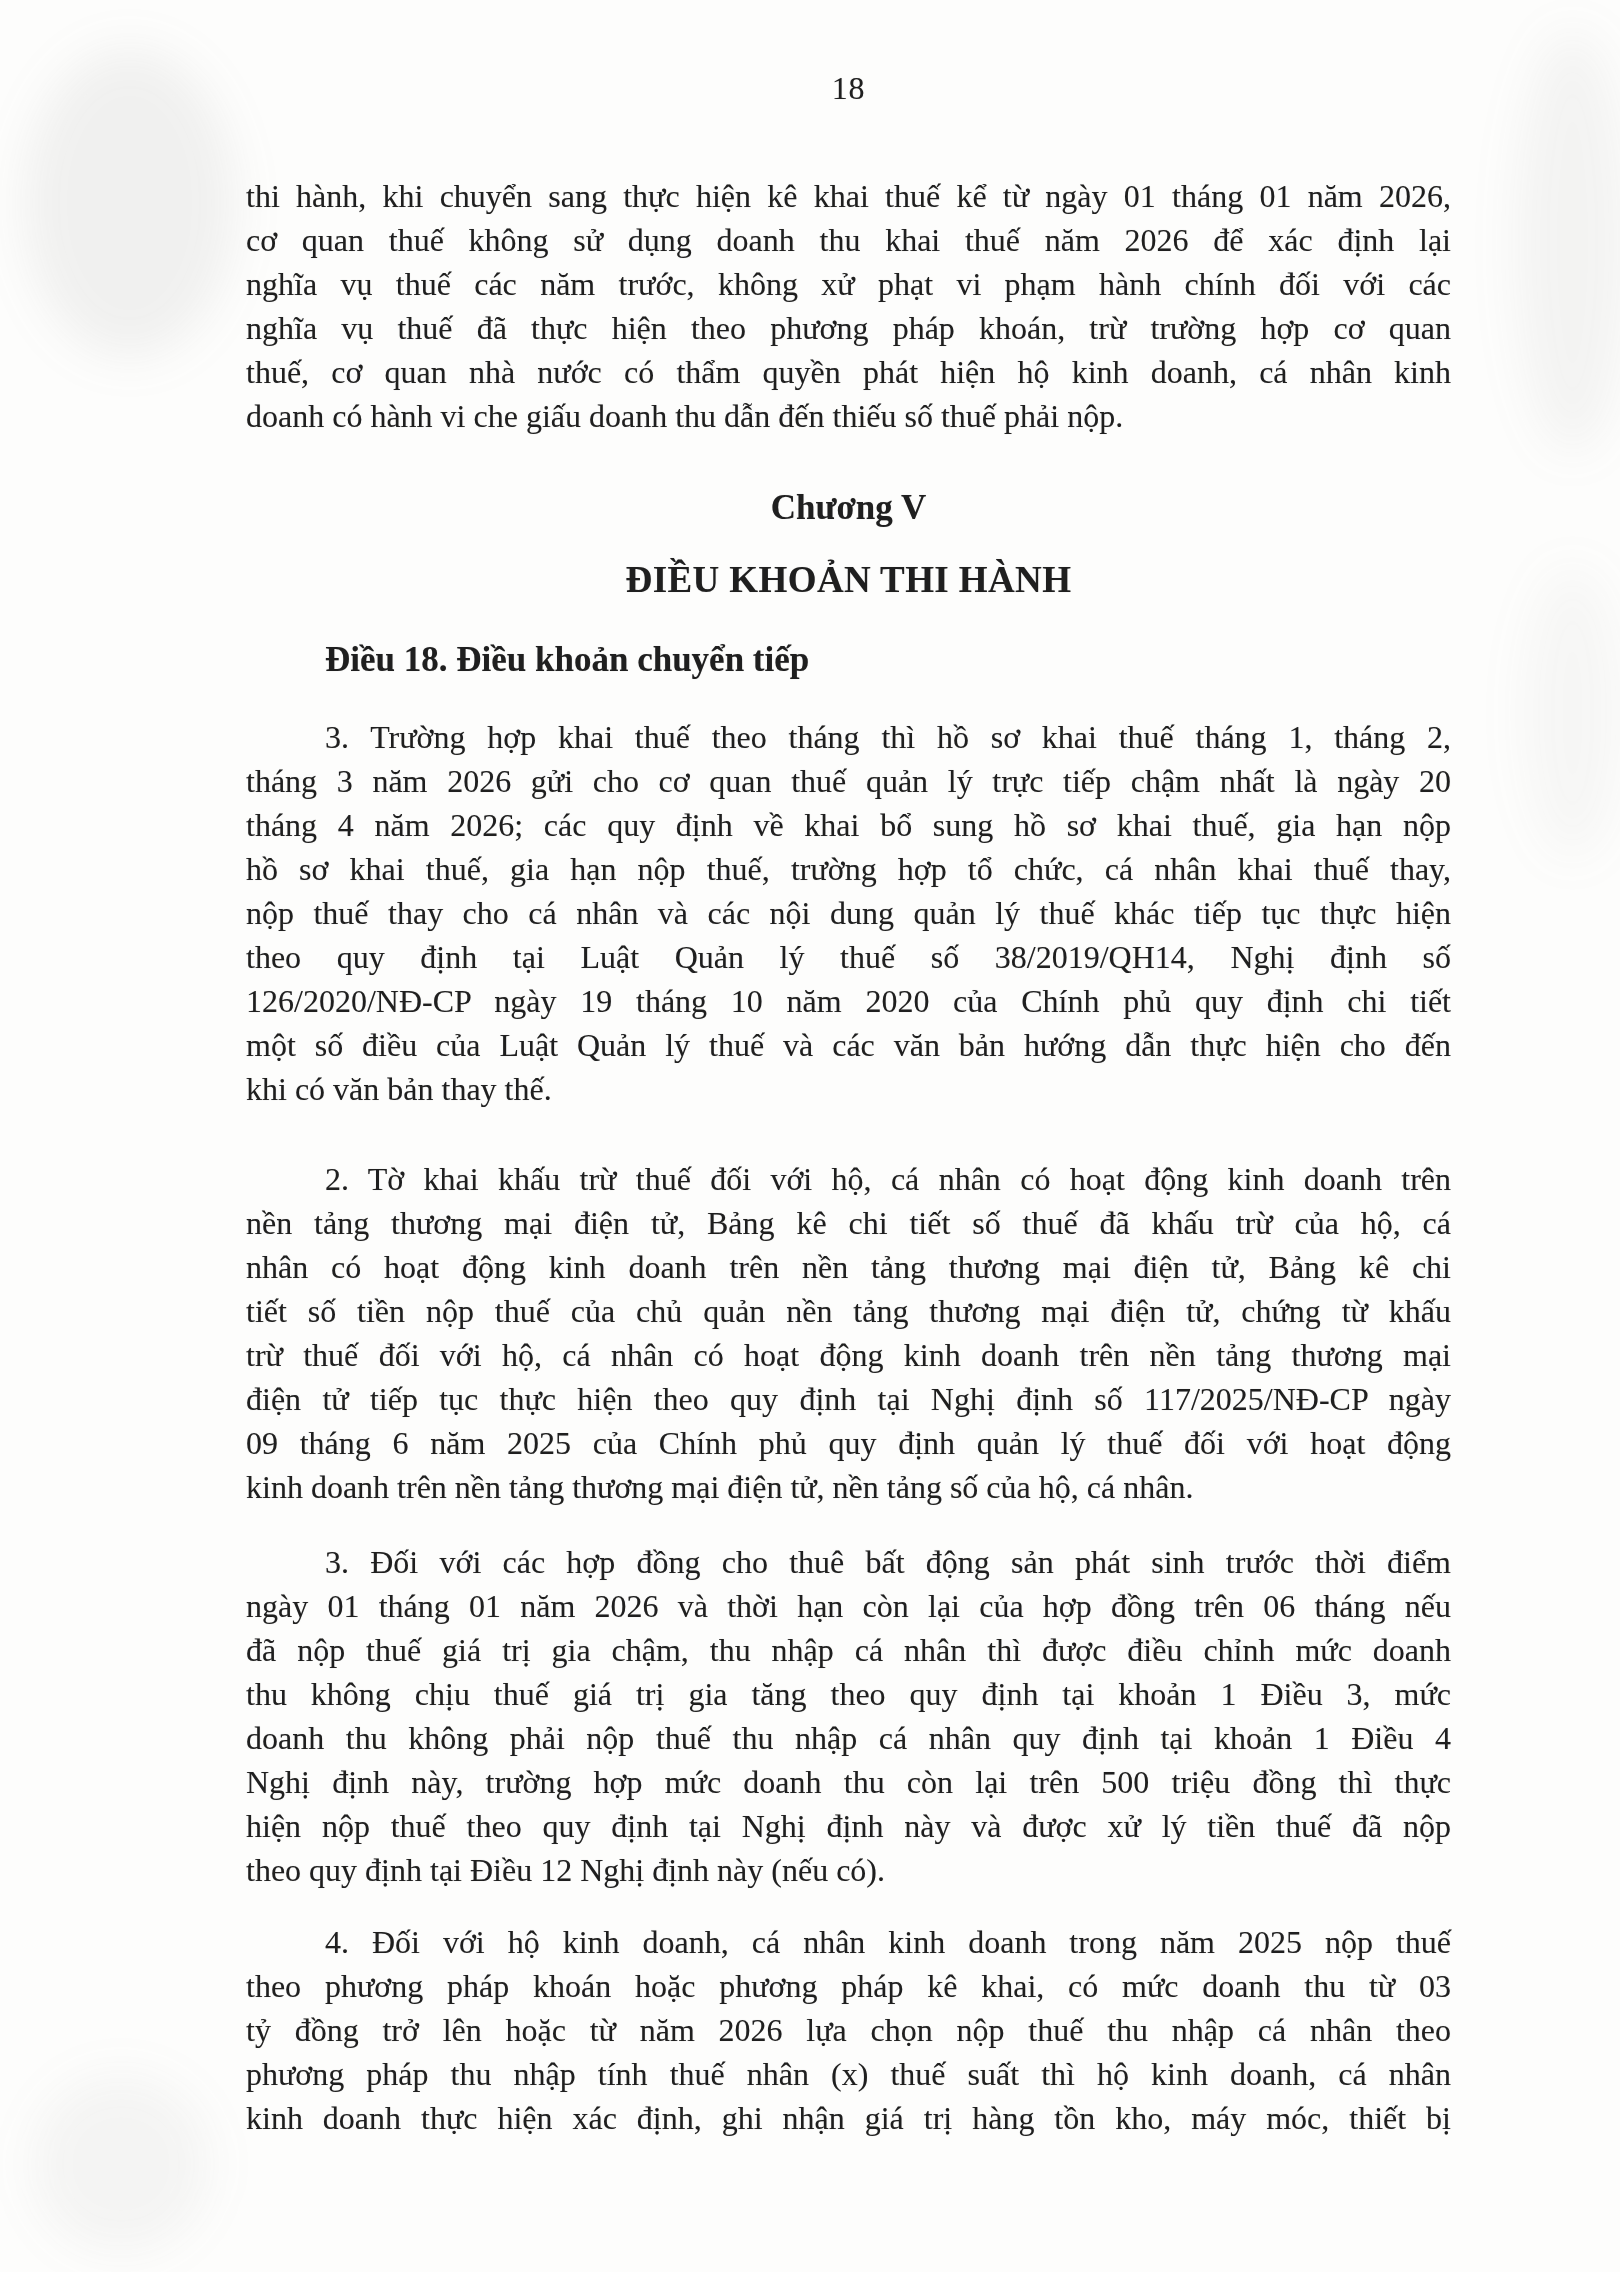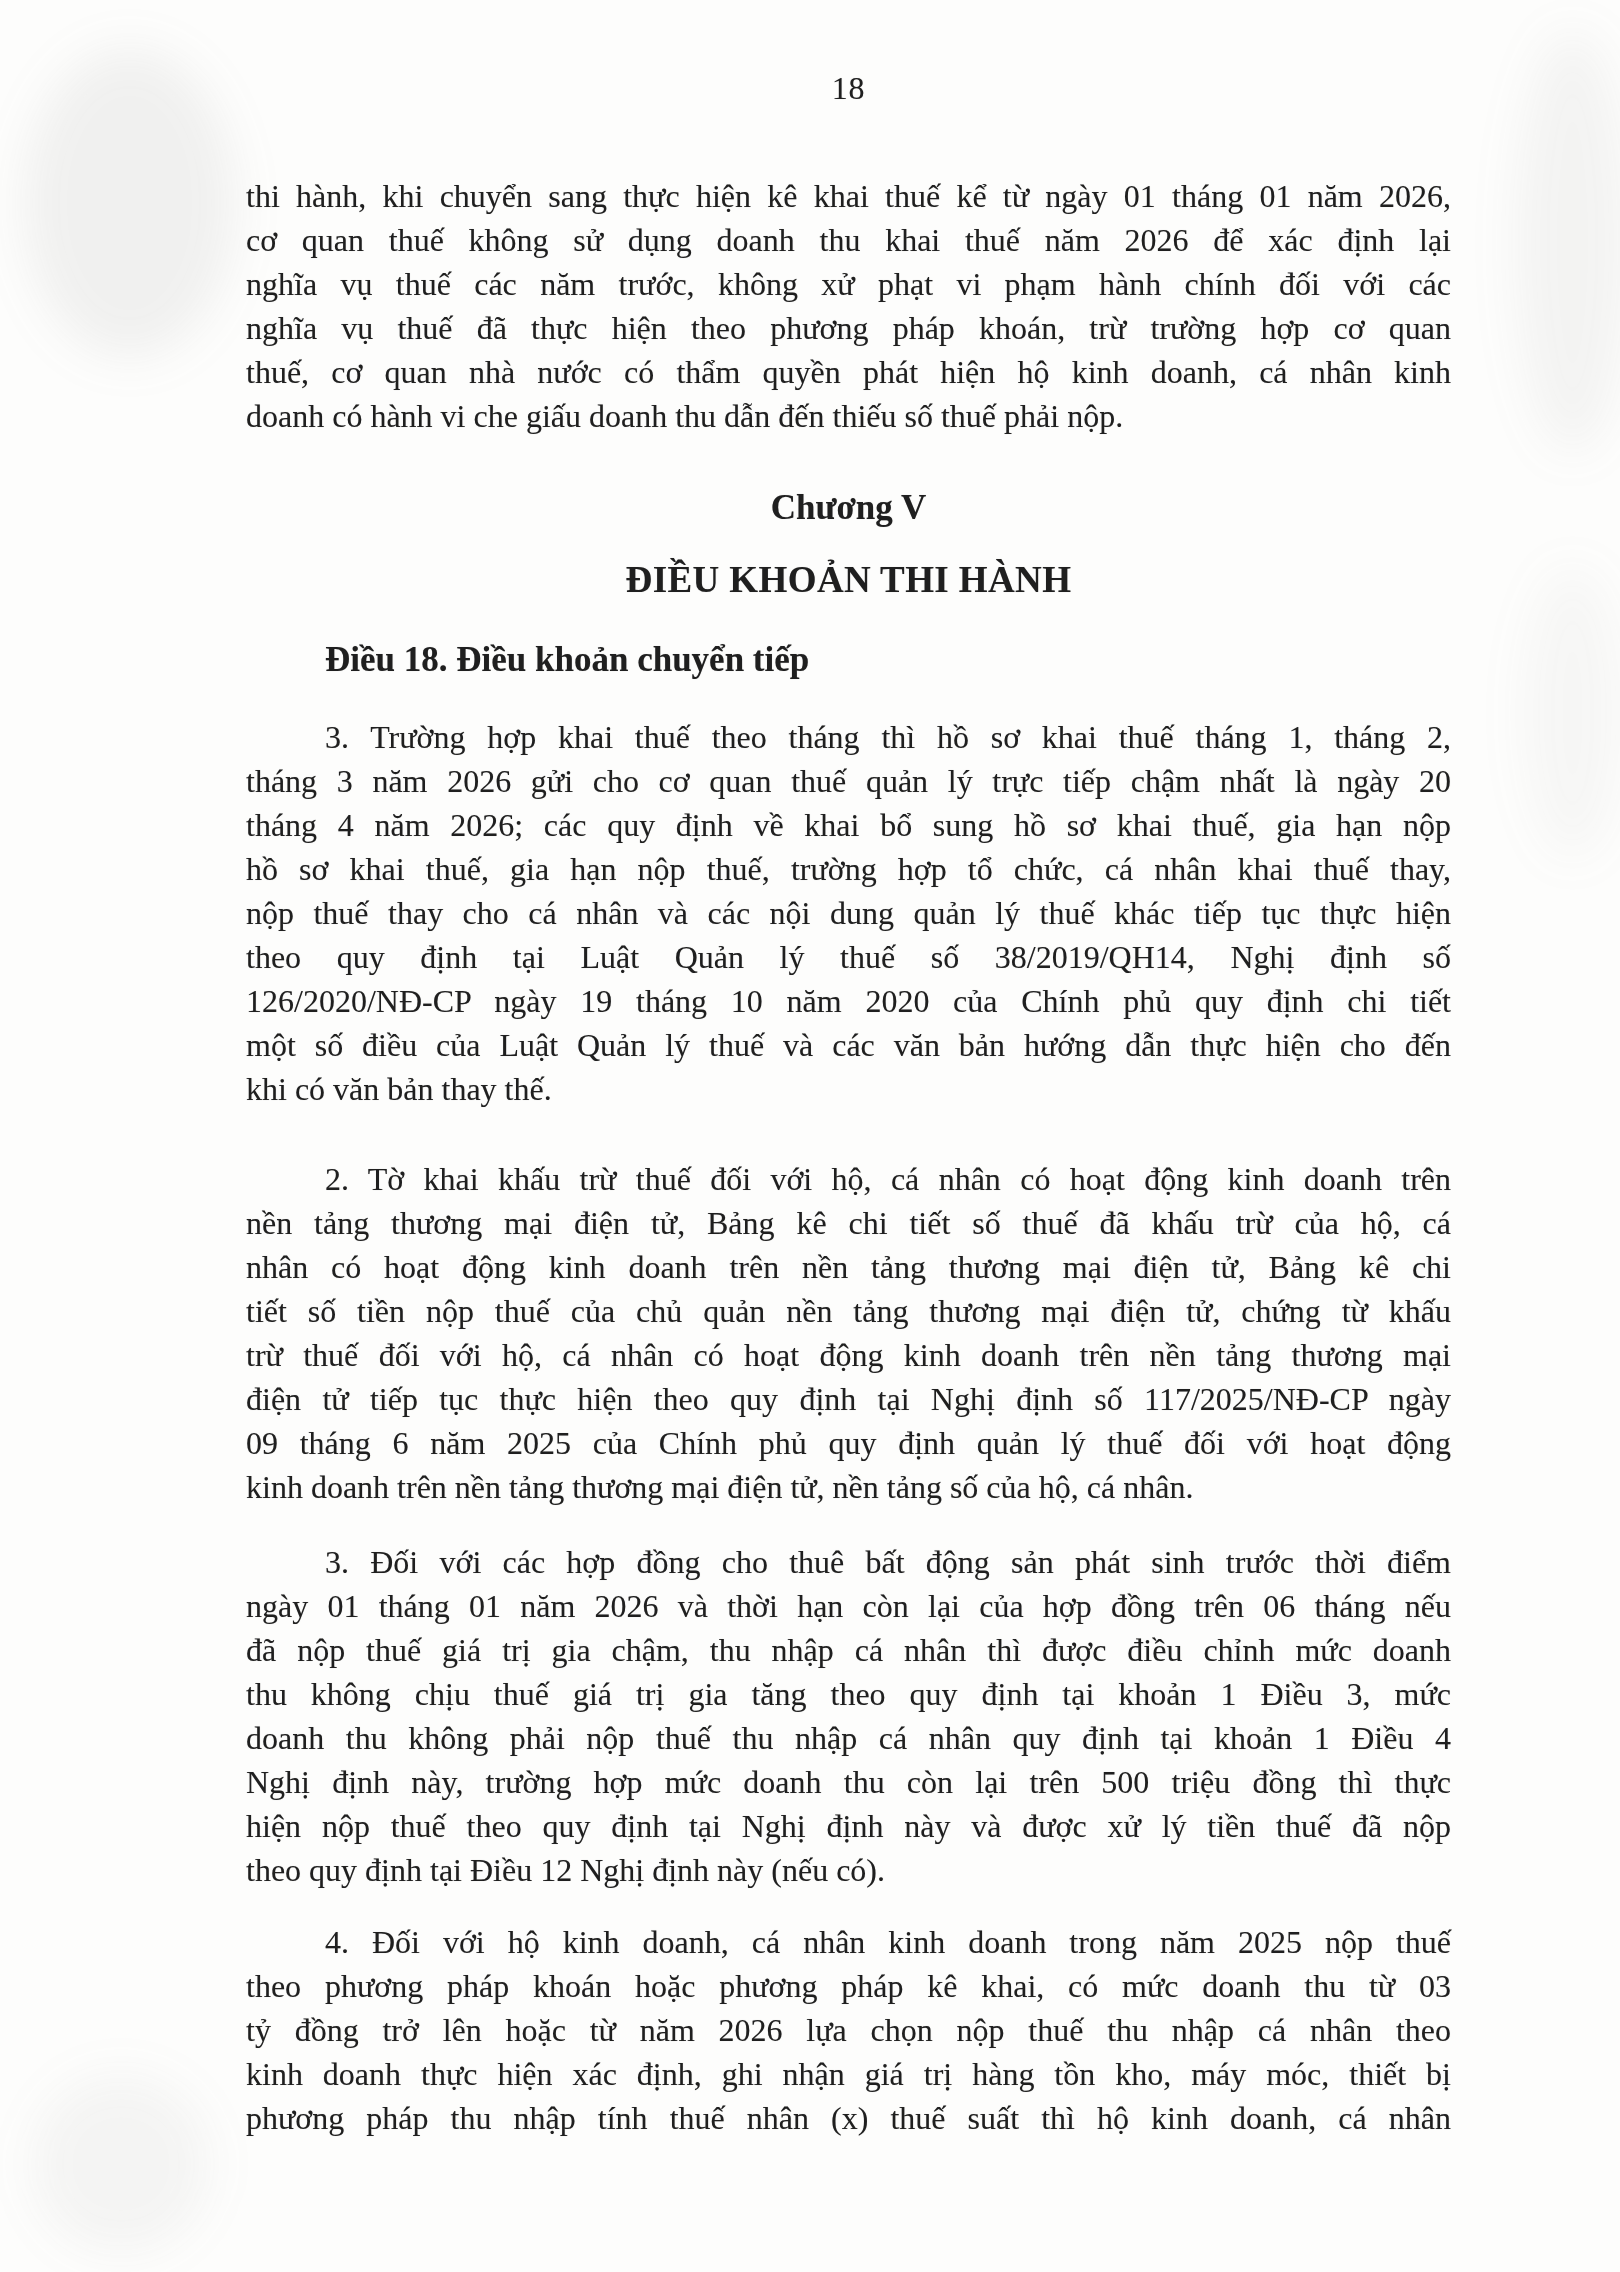--- a/index.html
+++ b/index.html
@@ -135,19 +135,19 @@
           <div class="line">thu không chịu thuế giá trị gia tăng theo quy định tại khoản 1 Điều 3, mức</div>
           <div class="line">doanh thu không phải nộp thuế thu nhập cá nhân quy định tại khoản 1 Điều 4</div>
           <div class="line">Nghị định này, trường hợp mức doanh thu còn lại trên 500 triệu đồng thì thực</div>
           <div class="line">hiện nộp thuế theo quy định tại Nghị định này và được xử lý tiền thuế đã nộp</div>
           <div class="line para-last">theo quy định tại Điều 12 Nghị định này (nếu có).</div>
         </div>
         <div class="paragraph" style="margin-top: 28px;">
           <div class="line indent">4. Đối với hộ kinh doanh, cá nhân kinh doanh trong năm 2025 nộp thuế</div>
           <div class="line">theo phương pháp khoán hoặc phương pháp kê khai, có mức doanh thu từ 03</div>
           <div class="line">tỷ đồng trở lên hoặc từ năm 2026 lựa chọn nộp thuế thu nhập cá nhân theo</div>
+          <div class="line">phương pháp thu nhập tính thuế nhân (x) thuế suất thì hộ kinh doanh, cá nhân</div>
           <div class="line">kinh doanh thực hiện xác định, ghi nhận giá trị hàng tồn kho, máy móc, thiết bị</div>
-          <div class="line">phương pháp thu nhập tính thuế nhân (x) thuế suất thì hộ kinh doanh, cá nhân</div>
         </div>
       </div>
   </div>
 </div>
 
 
 </body></html>

